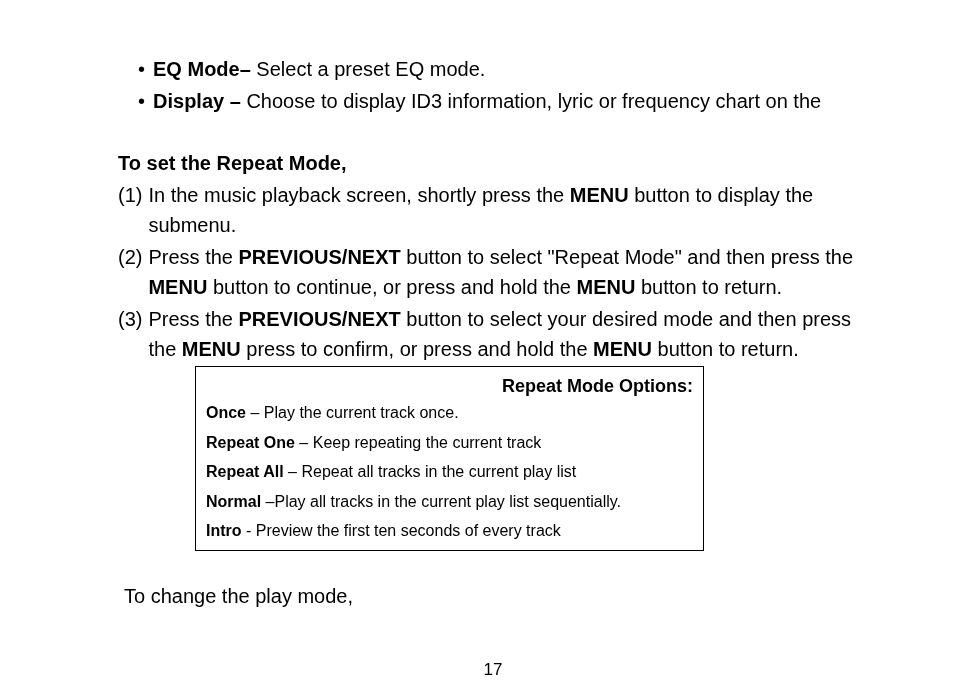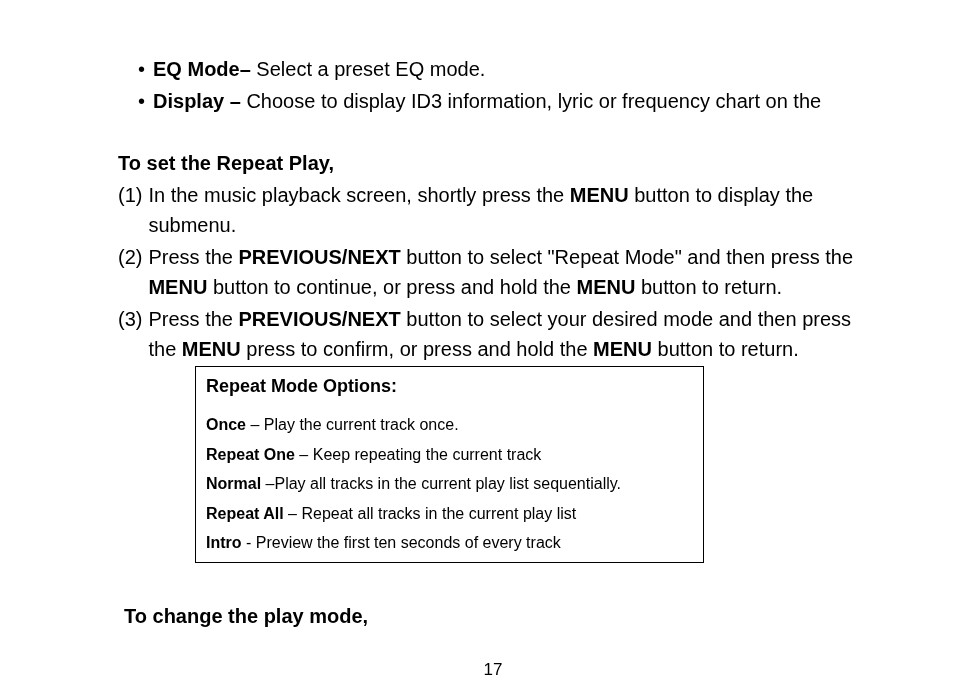--- a/index.html
+++ b/index.html
@@ -56,35 +56,36 @@
     }
     .option-box {
       border: 1.5px solid #000;
       margin-left: 95px;
       margin-right: 150px;
       padding: 6px 10px 6px 10px;
       margin-top: 2px;
     }
     .option-box .option-title {
       font-weight: bold;
-      margin-bottom: 14px;
+      margin-bottom: 2px;
       font-size: 18px;
+      text-align: right;
     }
     .option-box .option-line {
       margin-bottom: 8px;
       font-size: 16px;
       line-height: 1.35;
     }
     .option-box .option-line:last-child {
       margin-bottom: 2px;
     }
     .final-heading {
-      font-weight: bold;
+      font-weight: normal;
       padding-left: 24px;
-      margin-top: 38px;
+      margin-top: 30px;
     }
     .page-number {
       position: absolute;
       bottom: 18px;
       left: 16px;
       width: 100%;
       text-align: center;
       font-size: 17px;
     }
     .bold {
@@ -102,21 +103,21 @@
     </span>
   </div>
   <div class="bullet-item">
     <span class="bullet-marker">•</span>
     <span class="bullet-content">
       <span class="bold">Display –</span><span> Choose to display ID3 information, lyric or frequency chart on the </span>
     </span>
   </div>
 </div>
 
-<div class="section-heading">To set the Repeat Play,</div>
+<div class="section-heading">To set the Repeat Mode,</div>
 
 <div class="numbered-list">
   <div class="numbered-item">
     <span class="numbered-marker">(1)</span>
     <span class="numbered-content">
       <span>In the music playback screen, shortly press the </span><span class="bold">MENU</span><span> button to display the submenu.</span>
     </span>
   </div>
   <div class="numbered-item">
     <span class="numbered-marker">(2)</span>
@@ -134,24 +135,24 @@
 
 <div class="option-box">
   <div class="option-title">Repeat Mode Options:</div>
   <div class="option-line">
     <span class="bold">Once</span><span> – </span><span>Play the current track once.</span>
   </div>
   <div class="option-line">
     <span class="bold">Repeat One</span><span> – </span><span>Keep repeating the current track</span>
   </div>
   <div class="option-line">
-    <span class="bold">Normal</span><span> –</span><span>Play all tracks in the current play list sequentially.</span>
+    <span class="bold">Repeat All</span><span> – </span><span>Repeat all tracks in the current play list</span>
   </div>
   <div class="option-line">
-    <span class="bold">Repeat All</span><span> – </span><span>Repeat all tracks in the current play list</span>
+    <span class="bold">Normal</span><span> –</span><span>Play all tracks in the current play list sequentially.</span>
   </div>
   <div class="option-line">
     <span class="bold">Intro</span><span> - </span><span>Preview the first ten seconds of every track</span>
   </div>
 </div>
 
 <div class="final-heading">To change the play mode,</div>
 
 <div class="page-number">17</div>
 

